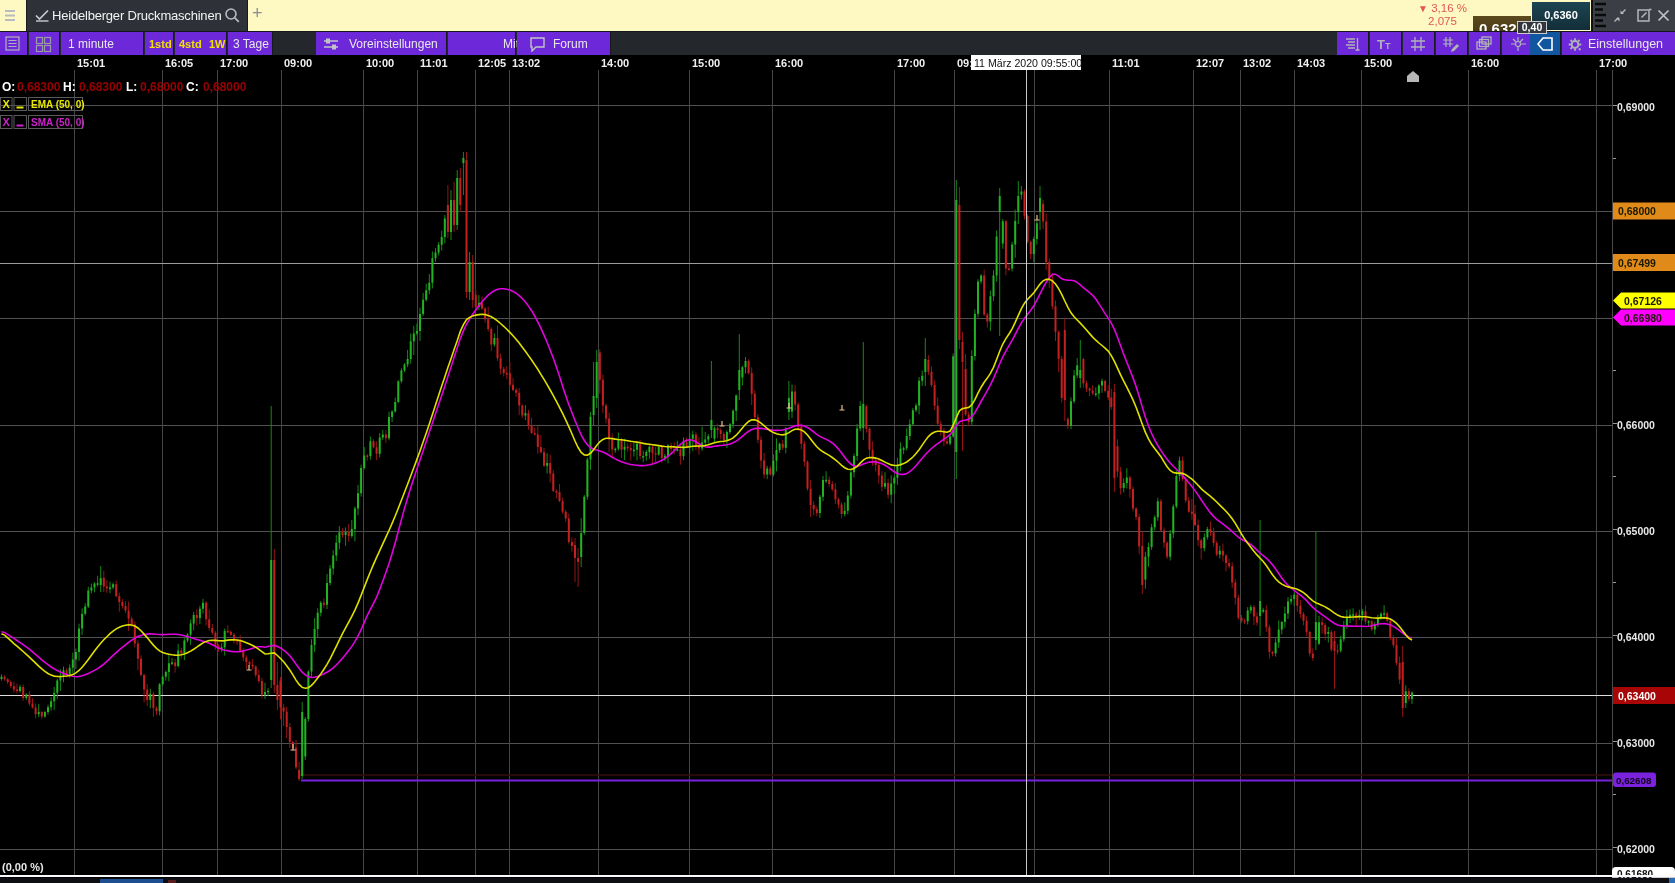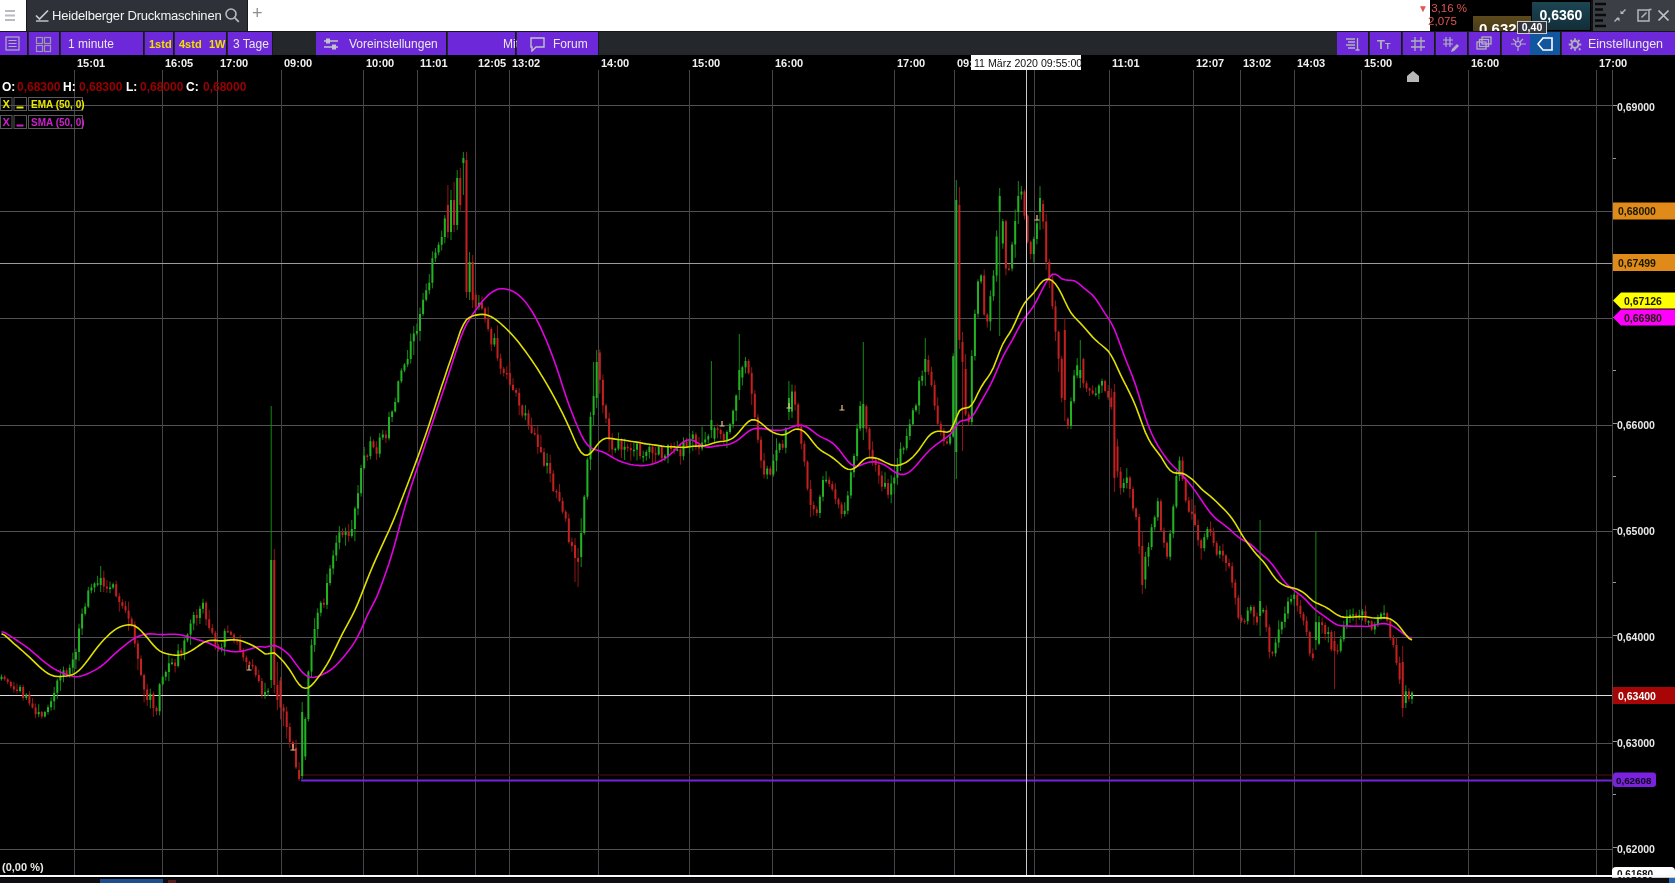--- a/index.html
+++ b/index.html
@@ -1,18 +1,18 @@
 <!DOCTYPE html>
 <html><head>
 <meta charset="utf-8">
 <style>
 html,body{margin:0;padding:0;background:#000;}
 *{box-sizing:border-box;}
 body{font-family:"Liberation Sans", sans-serif;width:1675px;height:883px;overflow:hidden;position:relative;}
-.bar1{position:absolute;left:0;top:0;width:1430px;height:31px;background:#ffffff;}
+.bar1{position:absolute;left:0;top:0;width:1675px;height:31px;background:#fef9c3;}
 .bar2{position:absolute;left:0;top:31px;width:1675px;height:24px;background:#24272c;border-top:1px solid #15171a;}
 .cell{position:absolute;top:0;height:24px;background:#6d28d9;border-right:1px solid #17191d;display:flex;align-items:center;color:#e8e8e8;font-size:12px;}
 .v{position:absolute;top:0;width:1px;height:31px;background:#17191d;}
 #chart{position:absolute;left:0;top:55px;}
 .axlbl{font:bold 10.5px "Liberation Sans";fill:#e8e8e8;}
 .tlbl{font:bold 11px "Liberation Sans";fill:#f0f0f0;}
 </style>
 </head>
 <body>
 
@@ -37,21 +37,21 @@
     </svg>
   </div>
   <div class="v" style="left:247px"></div>
   <div style="position:absolute;left:252px;top:3px;font-size:18px;color:#8a8d92;">+</div>
 
   <div style="position:absolute;left:1415px;top:2px;width:55px;text-align:center;color:#e05555;font-size:11.5px;line-height:13px;">
     <span style="font-size:10px;">▼</span> 3,16 %<br>2,075
   </div>
 
   <div style="position:absolute;left:1473px;top:2px;width:58px;height:28px;background:linear-gradient(#5c4a1d,#3c3112);color:#fff;font-size:15px;font-weight:bold;text-align:center;line-height:26px;margin-top:14px;">0,6320</div>
-  <div style="position:absolute;left:1532px;top:2px;width:58px;height:28px;background:linear-gradient(#1d4553,#122e38);color:#fff;font-size:14px;font-weight:bold;text-align:center;line-height:26px;">0,6360</div>
+  <div style="position:absolute;left:1532px;top:2px;width:58px;height:28px;background:linear-gradient(#1d4553,#122e38);color:#fff;font-size:11px;font-weight:bold;text-align:center;line-height:26px;">0,6360</div>
   <div style="position:absolute;left:1517px;top:21px;width:30px;height:13px;background:#33373d;border:1px solid #caccd0;color:#fff;font-size:10.5px;font-weight:bold;text-align:center;line-height:11px;z-index:5;">0,40</div>
 
   <div style="position:absolute;left:1591px;top:0;width:84px;height:31px;background:#3b3f45;border-left:2px solid #101113;"></div>
   <svg width="22" height="31" style="position:absolute;left:1591px;top:0">
     <g stroke="#0a0a0a" stroke-width="2.4">
         <path d="M4 4h11M4 9.5h8M4 15h11M4 20.5h8M4 26h11"></path>
       </g>
   </svg>
 
   <svg width="20" height="20" style="position:absolute;left:1610px;top:6px">
@@ -106,21 +106,21 @@
     <svg width="17" height="17" style="margin-left:9px">
         <g stroke="#c0c3c8" stroke-width="1">
           <path d="M3.5 3v11M8.5 1v13M13.5 4v10"></path>
         </g>
         <rect x="2" y="6" width="3" height="5" fill="#c0c3c8"></rect>
         <rect x="7" y="3.5" width="3" height="6" fill="#c0c3c8"></rect>
         <rect x="12" y="6.5" width="3" height="4" fill="#c0c3c8"></rect>
       </svg>
     <span style="margin-left:5px">Mittel</span>
   </div>
-  <div class="cell" style="left:517px;width:82px;">
+  <div class="cell" style="left:517px;width:94px;">
     <svg width="18" height="16" style="margin-left:12px">
         <path d="M2 2h13v9H7l-4 4v-4H2z" stroke="#c0c3c8" stroke-width="1.4" fill="none"></path>
       </svg>
     <span style="margin-left:6px">Forum</span>
   </div>
 
   <div class="cell" style="left:1337px;width:32px;">
       <svg width="18" height="16" style="margin-left:7px">
         <g stroke="#b0b3b8" stroke-width="1.3">
           <path d="M2 3h9M4 6h7M2 9h9M4 12h7M13.5 2v12M11.5 14h4"></path>

